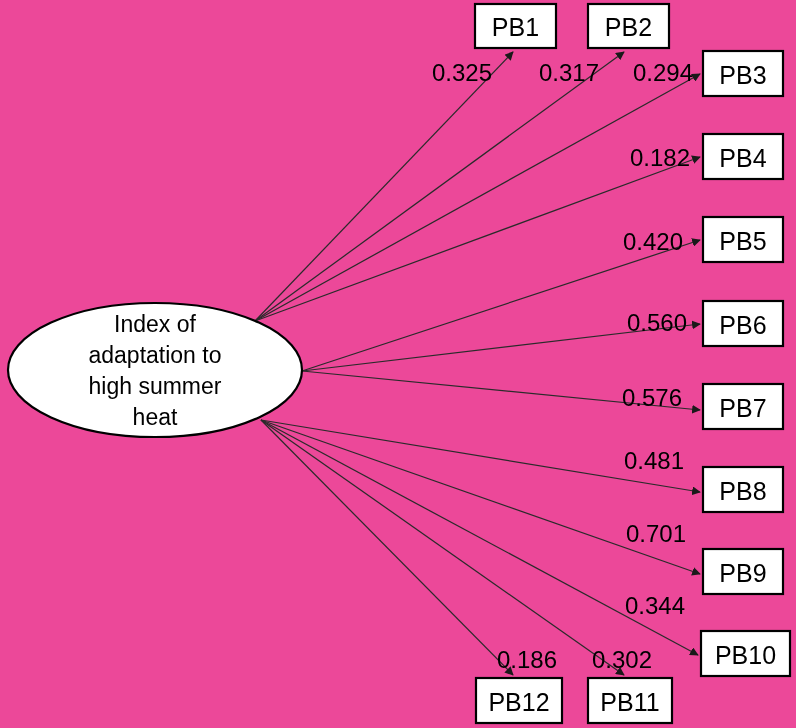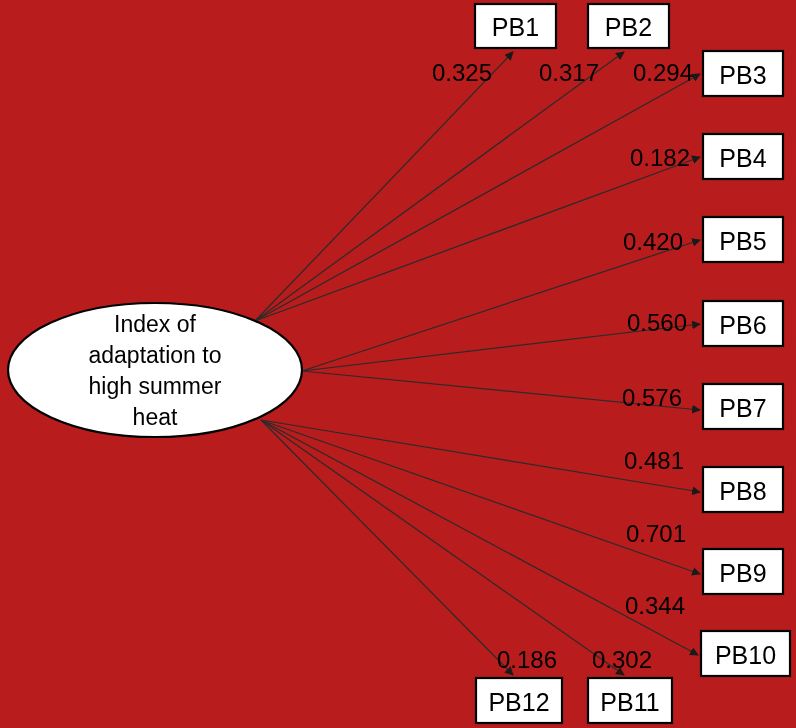--- a/index.html
+++ b/index.html
@@ -5,21 +5,21 @@
 <style>
   html, body {
     margin: 0;
     padding: 0;
     background: #ffffff;
   }
   #diagram-root {
     position: relative;
     width: 796px;
     height: 728px;
-    background: #b91c1c;
+    background: #ec4899;
     font-family: "Liberation Sans", sans-serif;
     overflow: hidden;
   }
   svg.canvas {
     position: absolute;
     top: 0;
     left: 0;
     width: 796px;
     height: 728px;
   }

